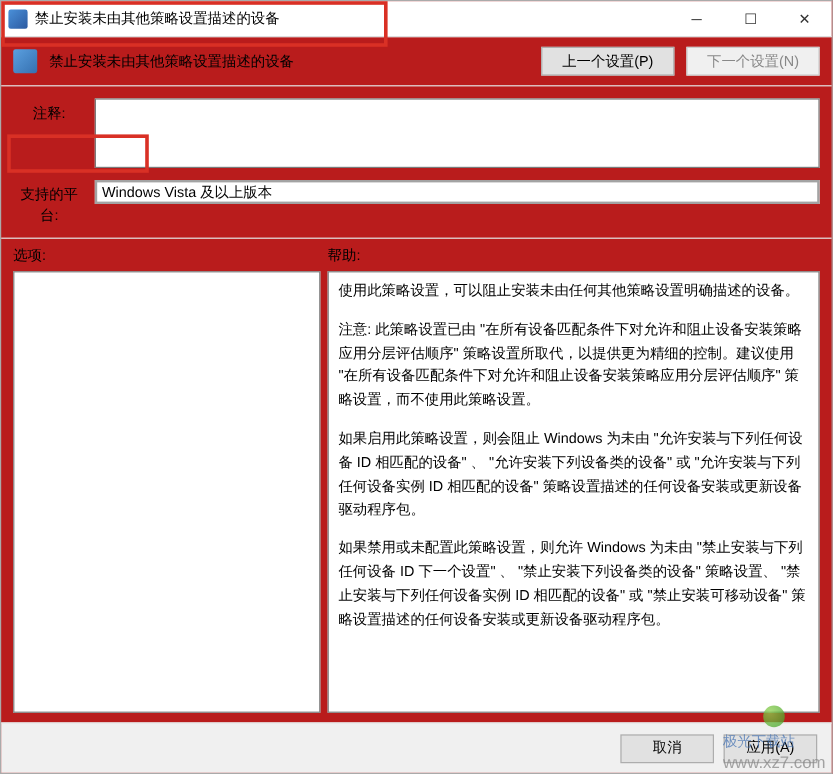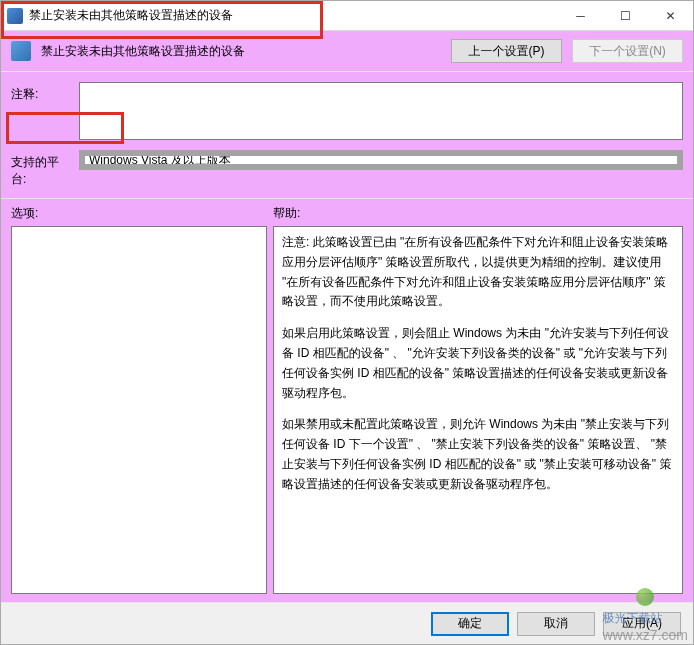--- a/index.html
+++ b/index.html
@@ -1,18 +1,18 @@
 <!DOCTYPE html>
 <html><head>
   <meta charset="utf-8">
   <style>
     * { margin: 0; padding: 0; box-sizing: border-box; font-family: "Microsoft YaHei", "Segoe UI", sans-serif; font-size: 12px; }
     body { background: #f0f0f0; width: 694px; height: 645px; overflow: hidden; position: relative; }
     
-    .window { width: 694px; height: 645px; background: #f0abfc; border: 1px solid #aaa; display: flex; flex-direction: column; }
+    .window { width: 694px; height: 645px; background: #b91c1c; border: 1px solid #aaa; display: flex; flex-direction: column; }
     
     .titlebar { height: 30px; background: #fff; border-bottom: 1px solid #ddd; display: flex; align-items: center; padding-left: 6px; }
     .titlebar-icon { width: 16px; height: 16px; margin-right: 6px; background: linear-gradient(135deg,#4a90d9,#2c5aa0); border-radius: 2px; }
     .titlebar-text { flex: 1; font-size: 12px; color: #000; }
     .titlebar-btns { display: flex; }
     .tb-btn { width: 45px; height: 29px; display: flex; align-items: center; justify-content: center; color: #333; cursor: pointer; }
     
     .highlight-title { position: absolute; top: 1px; left: 1px; width: 322px; height: 38px; border: 3px solid #d93025; pointer-events: none; z-index: 10; }
     .highlight-radio { position: absolute; top: 112px; left: 6px; width: 118px; height: 32px; border: 3px solid #d93025; pointer-events: none; z-index: 10; }
     
@@ -22,23 +22,23 @@
     .nav-btn { width: 111px; height: 24px; background: #e1e1e1; border: 1px solid #adadad; cursor: pointer; font-size: 12px; }
     .nav-btn:disabled { color: #888; background: #f0f0f0; border-color: #ccc; }
     
     .config-area { display: flex; padding: 10px; gap: 8px; border-bottom: 1px solid #e5e5e5; }
     .radio-col { width: 92px; display: flex; flex-direction: column; gap: 14px; padding-top: 8px; }
     .radio-item { display: flex; align-items: center; gap: 4px; cursor: pointer; }
     .radio-item input { margin: 0; }
     
     .fields-col { flex: 1; display: flex; flex-direction: column; gap: 10px; }
     .field-row { display: flex; gap: 8px; align-items: flex-start; }
-    .field-label { width: 60px; text-align: left; padding-top: 4px; }
+    .field-label { width: 60px; text-align: center; padding-top: 4px; }
     .comment-box { flex: 1; height: 58px; border: 1px solid #7a7a7a; background: #fff; padding: 2px 4px; resize: none; }
-    .platform-box { flex: 1; height: 20px; border: 6px solid #a3a3a3; background: #fff; padding: 2px 4px; }
+    .platform-box { flex: 1; height: 20px; border: 2px solid #a3a3a3; background: #fff; padding: 2px 4px; }
     
     .labels-row { display: flex; padding: 6px 10px 4px; }
     .labels-row .lbl-left { width: 262px; }
     
     .panels-row { display: flex; padding: 0 10px 8px; gap: 6px; flex: 1; min-height: 0; }
     .options-panel { width: 256px; border: 1px solid #7a7a7a; background: #fff; }
     .help-panel { flex: 1; border: 1px solid #7a7a7a; background: #fff; padding: 6px 8px; overflow: auto; line-height: 1.65; }
     .help-panel p { margin-bottom: 12px; }
     
     .footer { height: 42px; border-top: 1px solid #e5e5e5; display: flex; align-items: center; justify-content: flex-end; padding: 0 12px; gap: 8px; background: #f0f0f0; }
@@ -84,28 +84,28 @@
   </div>
 
   <div class="labels-row">
     <div class="lbl-left">选项:</div>
     <div>帮助:</div>
   </div>
 
   <div class="panels-row">
     <div class="options-panel"></div>
     <div class="help-panel">
+      <p>使用此策略设置，可以阻止安装未由任何其他策略设置明确描述的设备。</p>
       <p>注意: 此策略设置已由 "在所有设备匹配条件下对允许和阻止设备安装策略应用分层评估顺序" 策略设置所取代，以提供更为精细的控制。建议使用 "在所有设备匹配条件下对允许和阻止设备安装策略应用分层评估顺序" 策略设置，而不使用此策略设置。</p>
       <p>如果启用此策略设置，则会阻止 Windows 为未由 "允许安装与下列任何设备 ID 相匹配的设备" 、 "允许安装下列设备类的设备" 或 "允许安装与下列任何设备实例 ID 相匹配的设备" 策略设置描述的任何设备安装或更新设备驱动程序包。</p>
       <p>如果禁用或未配置此策略设置，则允许 Windows 为未由 "禁止安装与下列任何设备 ID 下一个设置" 、 "禁止安装下列设备类的设备" 策略设置、 "禁止安装与下列任何设备实例 ID 相匹配的设备" 或 "禁止安装可移动设备" 策略设置描述的任何设备安装或更新设备驱动程序包。</p>
     </div>
   </div>
 
   <div class="footer">
-    <button class="footer-btn primary">确定</button>
     <button class="footer-btn">取消</button>
     <button class="footer-btn">应用(A)</button>
   </div>
 </div>
 
 <div class="highlight-title"></div>
 <div class="highlight-radio"></div>
 
 <div class="watermark">
   <div class="wm-ico"></div>

